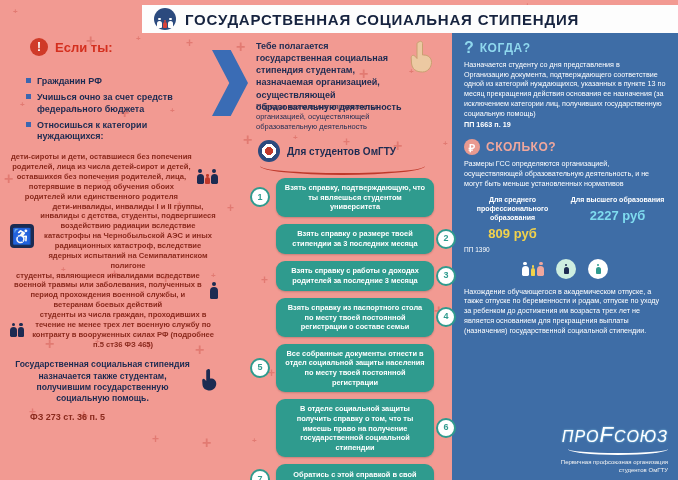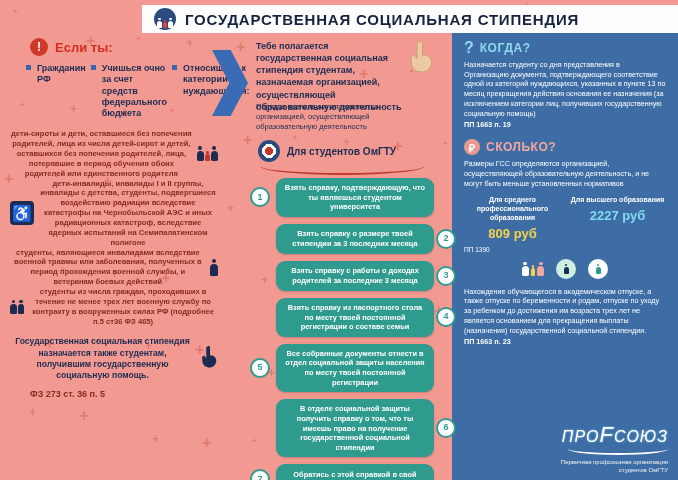--- a/index.html
+++ b/index.html
@@ -24,21 +24,21 @@
   .person::before { content:""; position:absolute; top:0; left:.125em; width:.3em; height:.3em; border-radius:50%; background:currentColor; }
   .person::after  { content:""; position:absolute; top:.35em; left:0; width:.55em; height:.8em;
     border-radius:.3em .3em .12em .12em; background:currentColor; }
 
   
   .left { position:absolute; left:10px; top:38px; width:208px; z-index:1; }
   .if-row { display:flex; align-items:center; gap:7px; padding-left:20px; }
   .attention-icon { width:18px; height:18px; border-radius:50%; background:#cf3a28; color:#fff;
     font-weight:700; font-size:12px; display:flex; align-items:center; justify-content:center; flex:none; }
   .if-label { color:#d42f1e; font-weight:700; font-size:13px; }
-  .bullets { margin-top:7px; padding-left:16px; display:flex; gap:5px; }
+  .bullets { margin-top:20px; padding-left:16px; display:flex; flex-direction:column; gap:5px; }
   .bullet { display:flex; gap:6px; align-items:flex-start; font-size:9px; font-weight:700; color:#1c2b52; line-height:1.25; width:175px; }
   .bullet .sq { width:5px; height:5px; background:#3b66b0; margin-top:2px; flex:none; }
   .cats { margin-top:10px; display:flex; flex-direction:column; gap:0; }
   .cat { display:flex; align-items:center; gap:4px; }
   .cat-text { flex:1; font-size:7.6px; font-weight:700; color:#8a2a1d; text-align:center; line-height:1.3; }
   .cat-icon { flex:none; display:flex; align-items:flex-end; gap:1px; }
   .wheel-box { width:24px; height:24px; background:#1c2b52; border-radius:4px; color:#fff;
     font-size:16px; display:flex; align-items:center; justify-content:center; }
   .note-row { display:flex; align-items:center; gap:5px; margin-top:10px; }
   .note-text { flex:1; font-size:8.6px; font-weight:700; color:#1c2b52; text-align:center; line-height:1.3; }
@@ -325,20 +325,19 @@
     </span>
     <span class="badge-circle badge-mint">
       <span class="person" style="font-size:9px"></span>
     </span>
     <span class="badge-circle badge-white">
       <span class="person" style="font-size:9px"></span>
     </span>
   </div>
 
   <div class="academic">Нахождение обучающегося в академическом отпуске, а также отпуске по беременности и родам, отпуске по уходу за ребенком до достижения им возраста трех лет не является основанием для прекращения выплаты (назначения) государственной социальной стипендии.</div>
-  <div class="ref">ПП 1663 п. 23</div>
 
   <div class="union">
     <div class="union-logo"><span>ПРО</span><span class="bigF">F</span><span>СОЮЗ</span></div>
     <div class="union-underline"></div>
     <div class="union-tagline">Первичная профсоюзная организация студентов ОмГТУ</div>
   </div>
 </div>
 
 </body></html>

